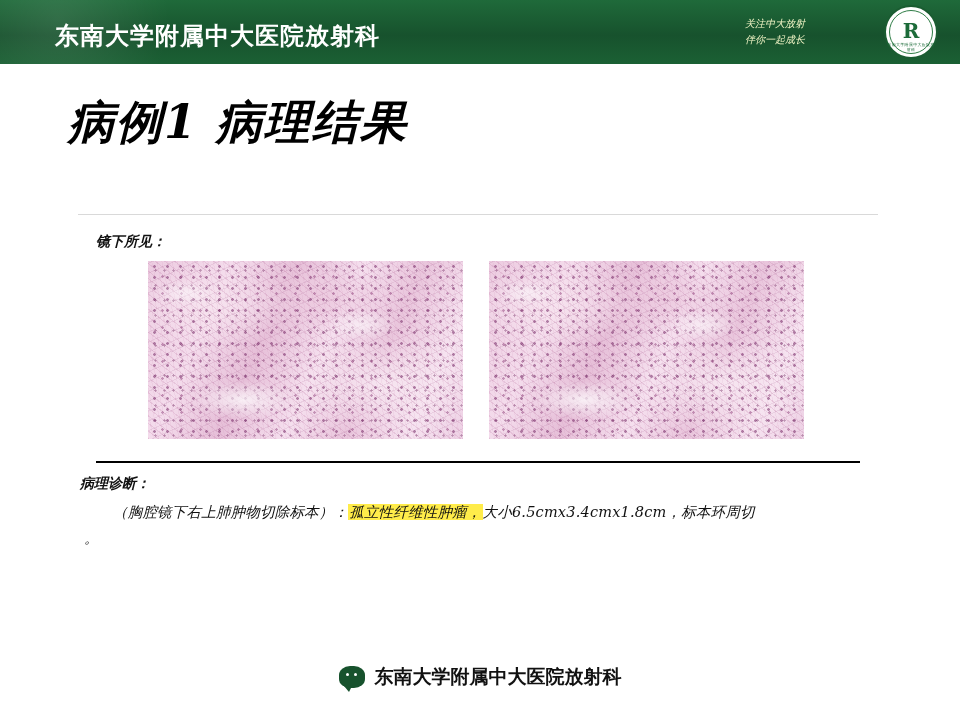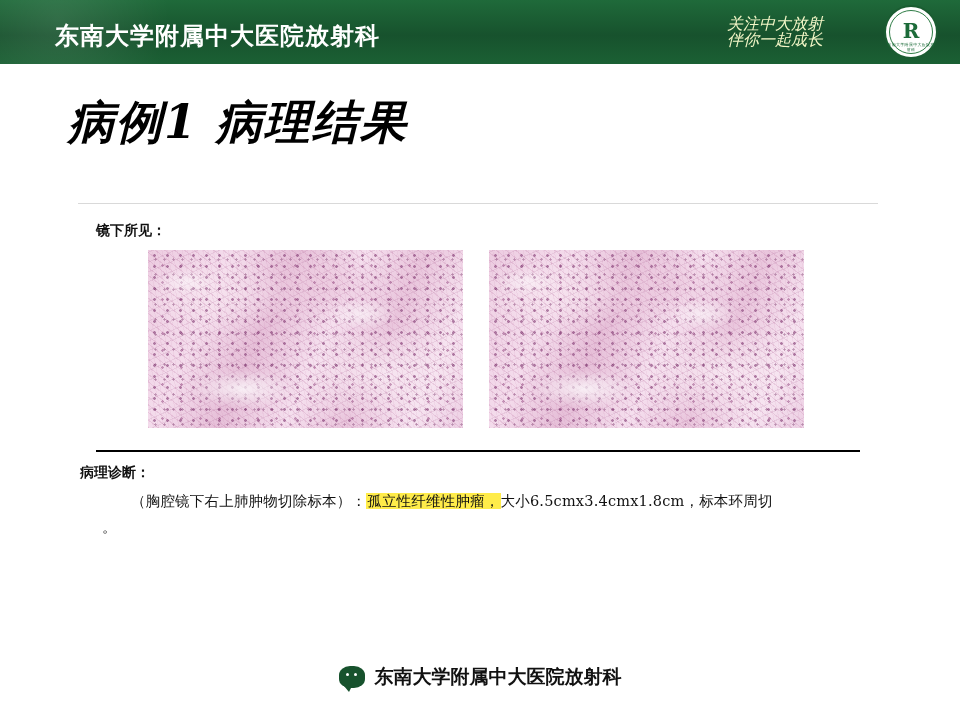--- a/index.html
+++ b/index.html
@@ -41,21 +41,21 @@
     font-weight: bold;
     letter-spacing: 1px;
     font-family: "DejaVu Sans", sans-serif;
     white-space: nowrap;
   }
   .header-slogan {
     position: absolute;
     right: 120px;
     top: 16px;
     color: #f3f6c7;
-    font-size: 16px;
+    font-size: 10px;
     line-height: 16px;
     text-align: center;
     font-style: italic;
     font-family: "DejaVu Sans", sans-serif;
     width: 130px;
   }
   .logo {
     position: absolute;
     right: 22px;
     top: 5px;
@@ -101,23 +101,24 @@
     font-family: "DejaVu Serif", serif;
     letter-spacing: 2px;
     white-space: nowrap;
     font-style: italic;
   }
 
   
   .content {
     position: absolute;
     left: 78px;
-    top: 203px;
+    top: 214px;
     width: 800px;
     background: #ffffff;
+    font-style: italic;
   }
   .rule-top {
     width: 800px;
     height: 1px;
     background: #d9d9d9;
   }
   .section-label {
     margin: 18px 0 10px 18px;
     font-size: 14px;
     font-weight: bold;
@@ -182,21 +183,21 @@
     margin: 22px 0 0 18px;
   }
   .diag-label {
     margin: 12px 0 6px 2px;
     font-size: 14px;
     font-weight: bold;
     color: #111111;
     font-family: "DejaVu Sans", sans-serif;
   }
   .diag-body {
-    margin-left: 24px;
+    margin-left: 6px;
     width: 766px;
     font-size: 14.5px;
     line-height: 26px;
     color: #111111;
     font-family: "DejaVu Serif", serif;
     letter-spacing: 0.2px;
   }
   .diag-body p { margin: 0; }
   .indent { text-indent: 2em; }
   .hl {

